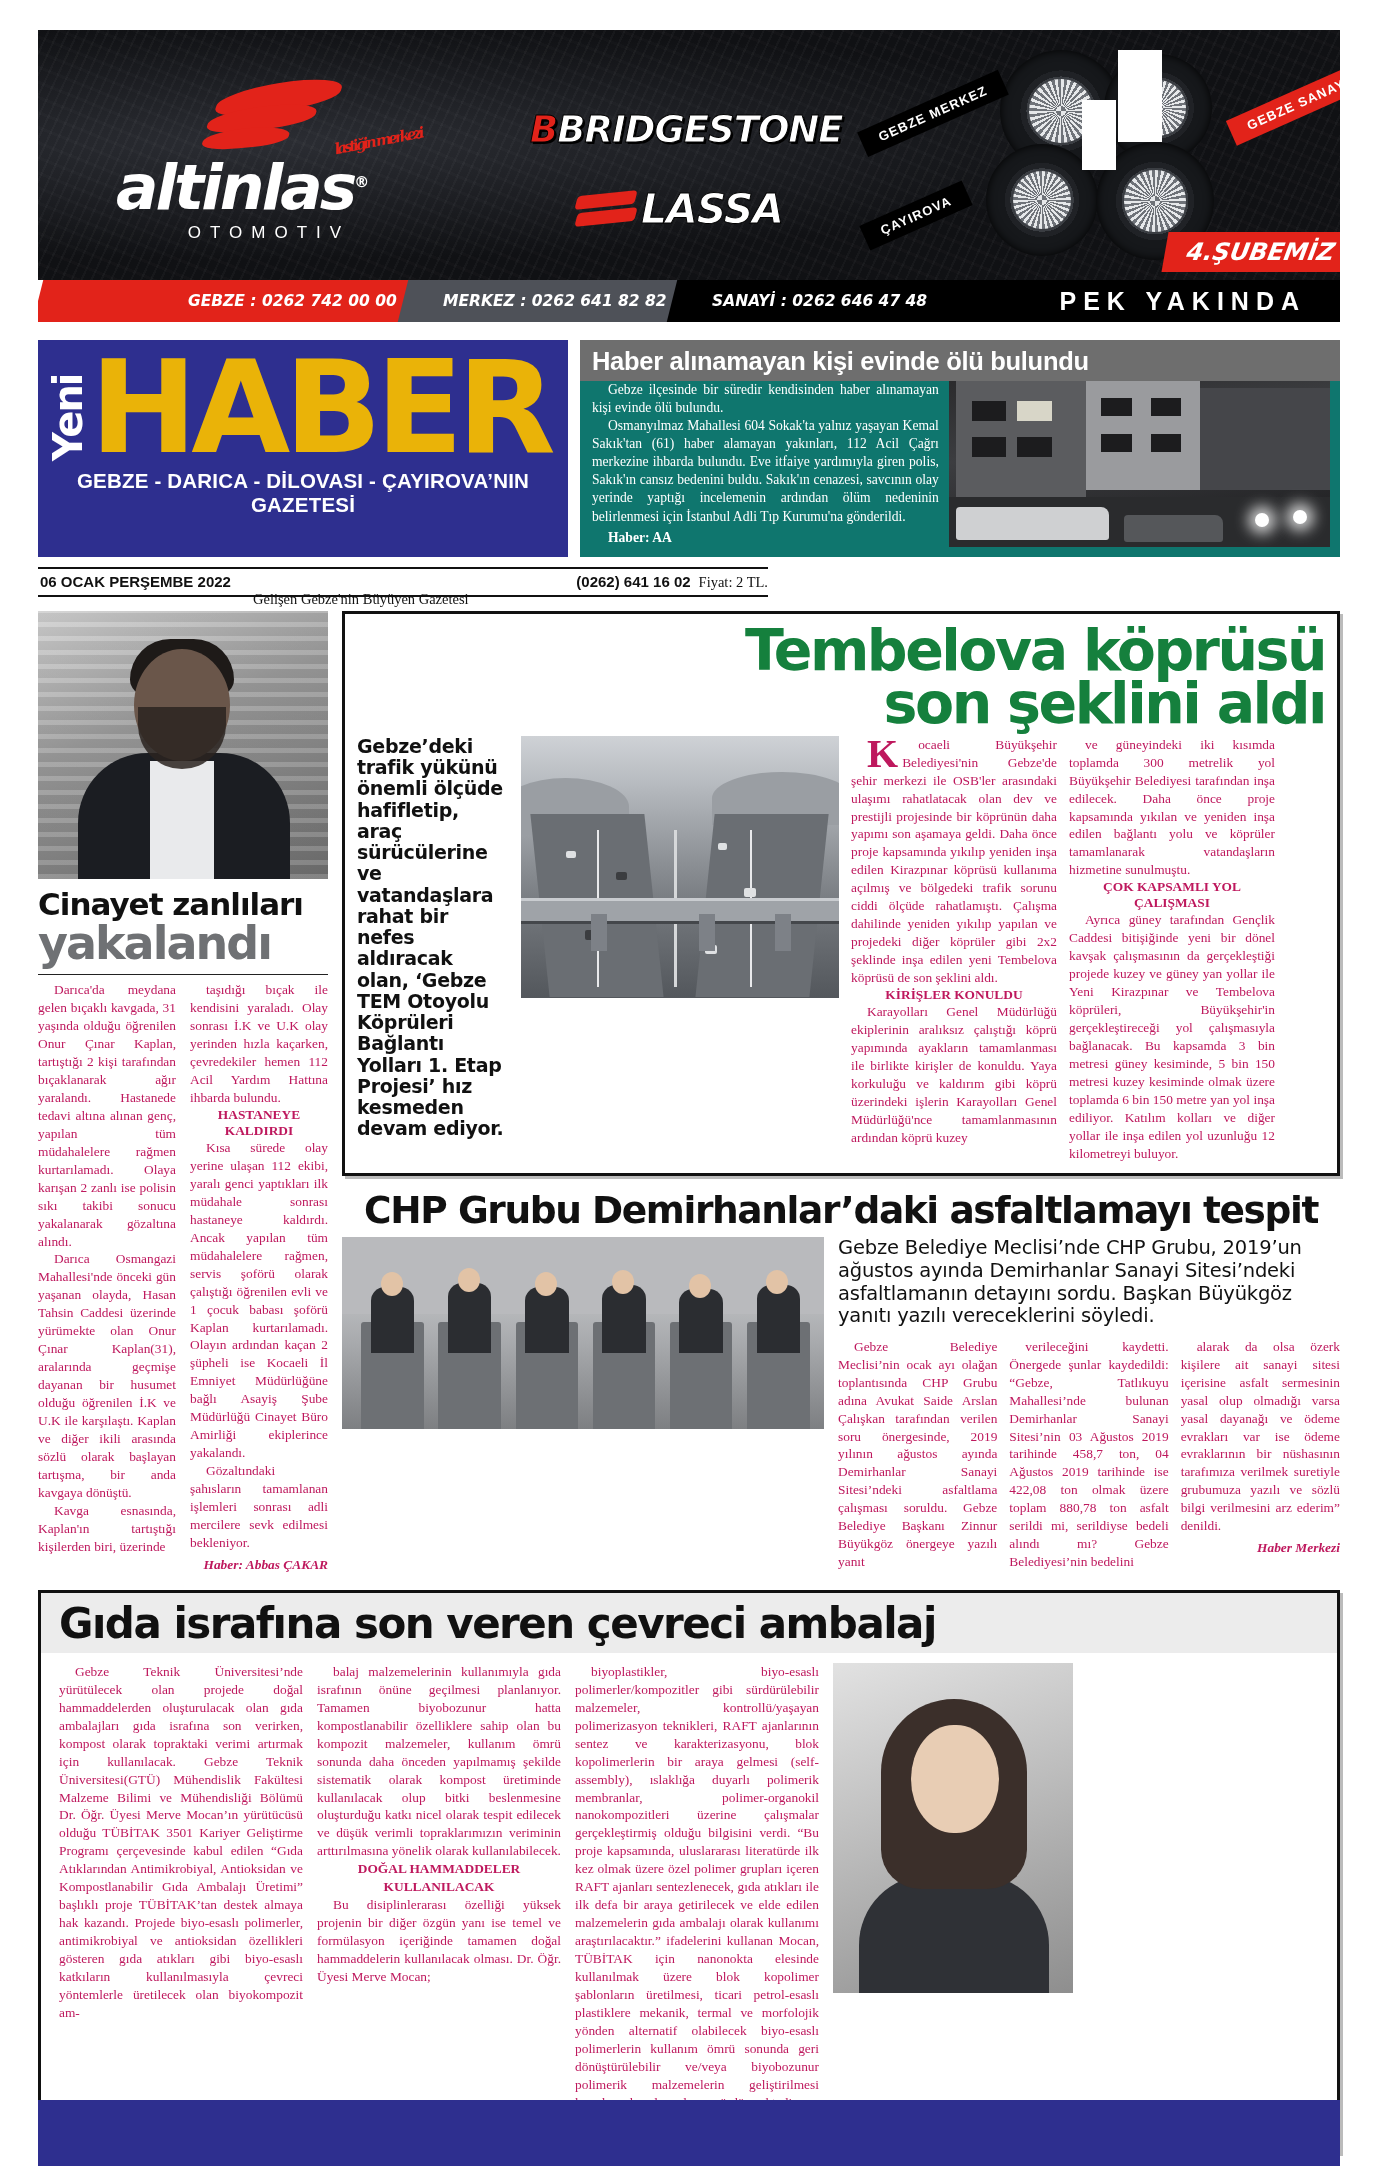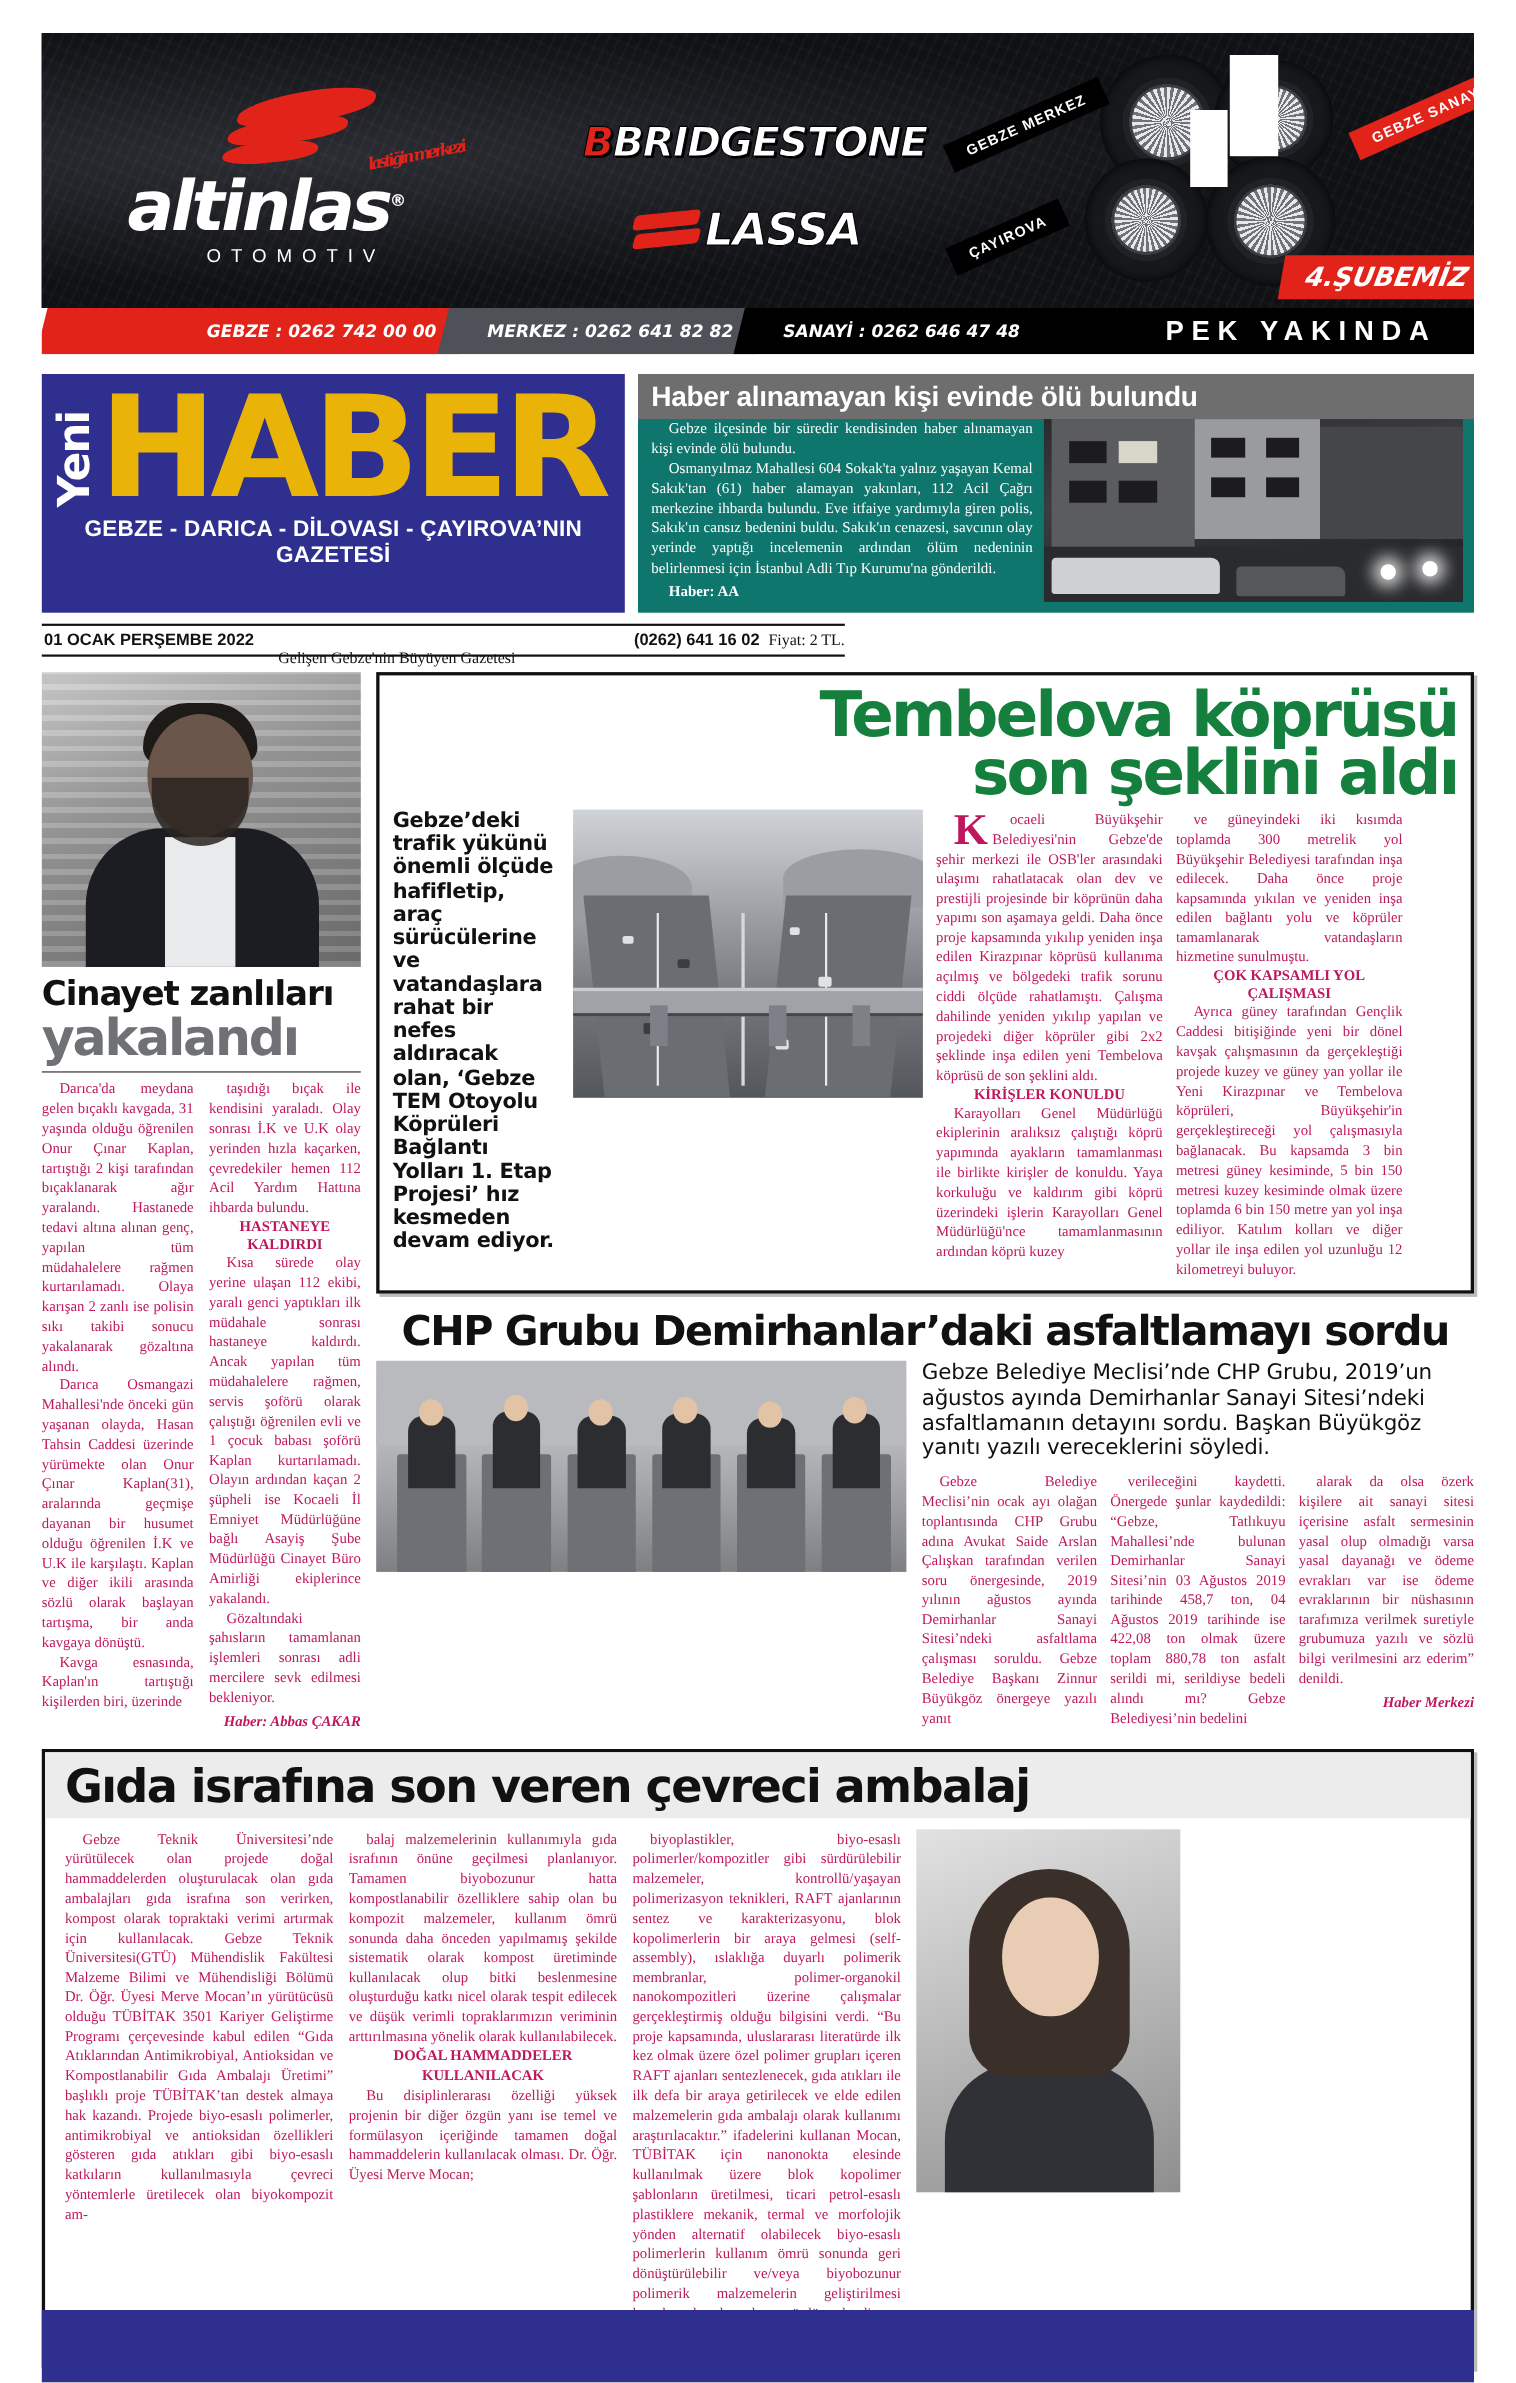--- a/index.html
+++ b/index.html
@@ -395,21 +395,21 @@
           <div class="car" style="left:2%;bottom:4%;width:40%;height:20%;"></div>
           <div class="car" style="left:46%;bottom:3%;width:26%;height:16%;background:#55575a;"></div>
           <div class="hl" style="right:6%;bottom:14%;"></div>
           <div class="hl" style="right:16%;bottom:12%;"></div>
         </div>
       </div>
     </div>
   </div>
 
   <div class="datebar">
-    <div class="date-left">01 OCAK PERŞEMBE 2022</div>
+    <div class="date-left">06 OCAK PERŞEMBE 2022</div>
     <div class="date-mid">Gelişen Gebze'nin Büyüyen Gazetesi</div>
     <div class="date-right">
       <span>(0262) 641 16 02</span><span class="price">Fiyat: 2 TL.</span>
     </div>
   </div>
 
   <div class="main-area">
 
     <div class="left-col">
       <div class="portrait">
@@ -483,21 +483,21 @@
             <div class="bodytext">
               <p>ve güneyindeki iki kısımda toplamda 300 metrelik yol Büyükşehir Belediyesi tarafından inşa edilecek. Daha önce proje kapsamında yıkılan ve yeniden inşa edilen bağlantı yolu ve köprüler tamamlanarak vatandaşların hizmetine sunulmuştu.</p>
               <p class="subhead-c">ÇOK KAPSAMLI YOL ÇALIŞMASI</p>
               <p>Ayrıca güney tarafından Gençlik Caddesi bitişiğinde yeni bir dönel kavşak çalışmasının da gerçekleştiği projede kuzey ve güney yan yollar ile Yeni Kirazpınar ve Tembelova köprüleri, Büyükşehir'in gerçekleştireceği yol çalışmasıyla bağlanacak. Bu kapsamda 3 bin metresi güney kesiminde, 5 bin 150 metresi kuzey kesiminde olmak üzere toplamda 6 bin 150 metre yan yol inşa ediliyor. Katılım kolları ve diğer yollar ile inşa edilen yol uzunluğu 12 kilometreyi buluyor.</p>
             </div>
           </div>
         </div>
       </div>
 
       <div class="chp-wrap">
-        <h2 class="chp-head">CHP Grubu Demirhanlar’daki asfaltlamayı sordu</h2>
+        <h2 class="chp-head">CHP Grubu Demirhanlar’daki asfaltlamayı tespit</h2>
         <div class="chp-body">
           <div class="chp-photo">
             <div style="position:absolute;left:0;top:0;width:100%;height:40%;background:#b9babd;"></div>
             <div class="seat" style="left:4%;top:44%;width:13%;height:56%;"></div>
             <div class="seat" style="left:20%;top:44%;width:13%;height:56%;"></div>
             <div class="seat" style="left:36%;top:44%;width:13%;height:56%;"></div>
             <div class="seat" style="left:52%;top:44%;width:13%;height:56%;"></div>
             <div class="seat" style="left:68%;top:44%;width:13%;height:56%;"></div>
             <div class="seat" style="left:84%;top:44%;width:13%;height:56%;"></div>
             <div class="person" style="left:6%;top:26%;width:9%;height:34%;"></div>

